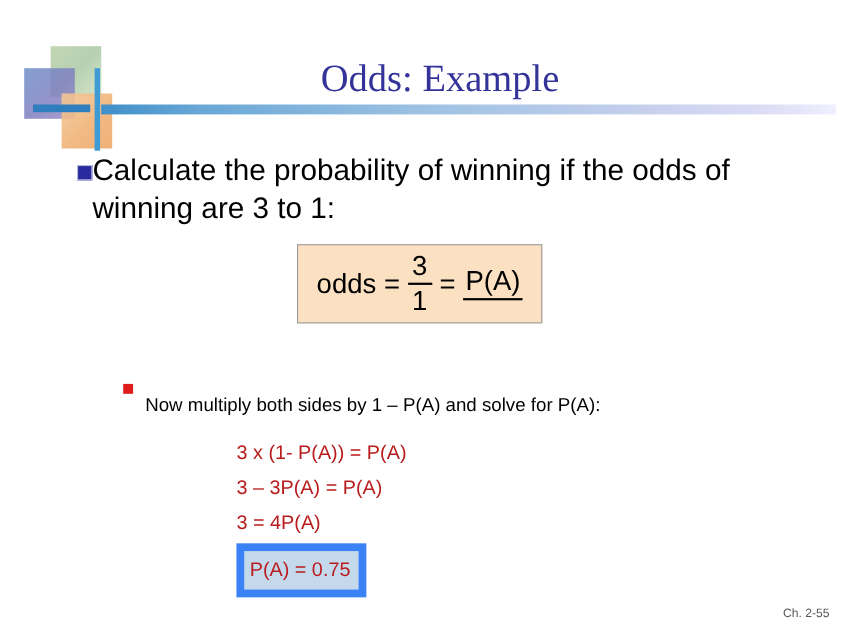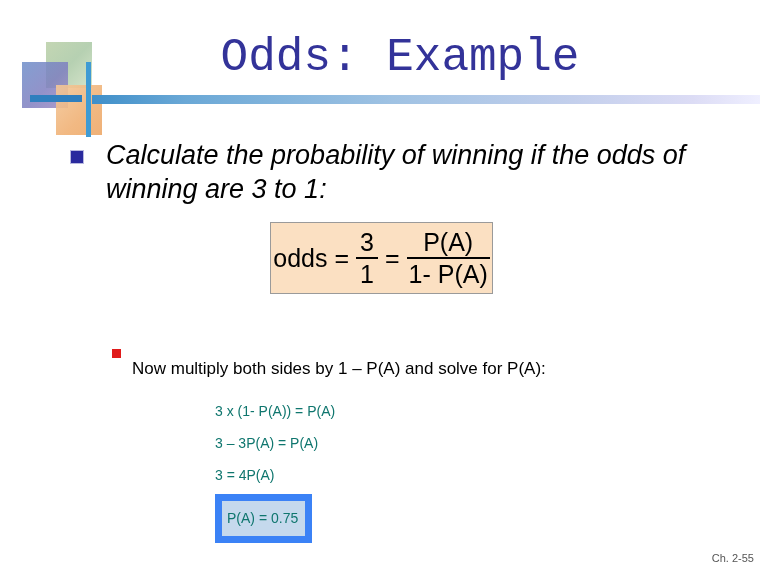--- a/index.html
+++ b/index.html
@@ -42,26 +42,26 @@
   }
   .bar-h-short {
     left: 30px; top: 95px; width: 52px; height: 7px;
     background: #2f7fbe;
   }
 
   
   .title {
     position: absolute;
     left: 120px;
-    top: 32px;
+    top: 52px;
     width: 560px;
     text-align: center;
-    font-size: 46px;
+    font-size: 35px;
     color: #333399;
-    font-family: Liberation Mono, monospace;
+    font-family: Liberation Serif, serif;
     letter-spacing: 0px;
     white-space: nowrap;
   }
 
   
   .title-rule {
     position: absolute;
     left: 92px;
     top: 95px;
     width: 668px;
@@ -79,25 +79,23 @@
     align-items: flex-start;
   }
   .bullet-sq-blue {
     width: 12px; height: 12px;
     background: #2a2a9e;
     border: 1px solid #b9b9e0;
     margin-top: 12px;
     flex: 0 0 auto;
   }
   .bullet-text-main {
-    margin-left: 22px;
     font-size: 27px;
     line-height: 34px;
     color: #000000;
-    font-style: italic;
   }
 
   
   .formula-box {
     position: absolute;
     left: 270px;
     top: 222px;
     width: 223px;
     height: 72px;
     background: #fbe0c2;
@@ -149,23 +147,23 @@
   
   .steps {
     position: absolute;
     left: 215px;
     top: 395px;
     display: flex;
     flex-direction: column;
     align-items: flex-start;
   }
   .step {
-    font-size: 14px;
+    font-size: 18px;
     line-height: 32px;
-    color: #0f766e;
+    color: #b91c1c;
     white-space: nowrap;
     text-align: right;
   }
   .step-highlight {
     background: #c5d9ed;
     border: 7px solid #3b82f6;
     padding: 1px 7px 2px 5px;
     margin-top: 3px;
     box-sizing: border-box;
   }
@@ -207,21 +205,20 @@
       <span class="fx-eq">=</span>
       <span class="frac">
         <span class="num">3</span>
         <span class="rule"></span>
         <span class="den">1</span>
       </span>
       <span class="fx-eq">=</span>
       <span class="frac frac-wide">
         <span class="num">P(A)</span>
         <span class="rule"></span>
-        <span class="den">1- P(A)</span>
       </span>
     </div>
   </div>
 
   <div class="subbullet-row">
     <div class="bullet-sq-red"></div>
     <div class="subbullet-text">Now multiply both sides by 1 – P(A) and solve for P(A):</div>
   </div>
 
   <div class="steps">

